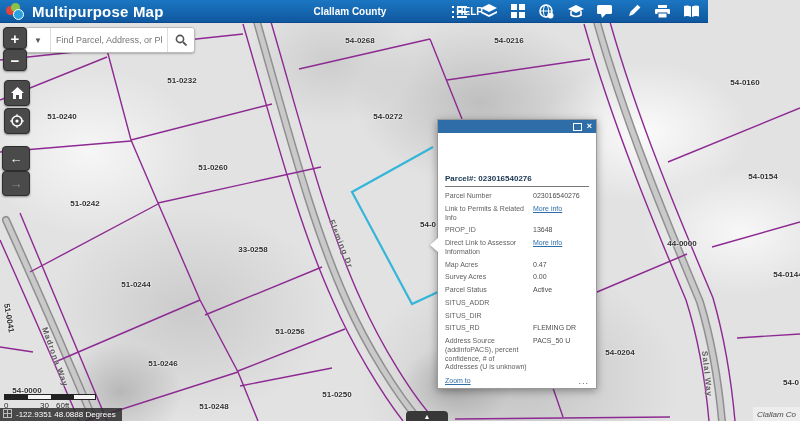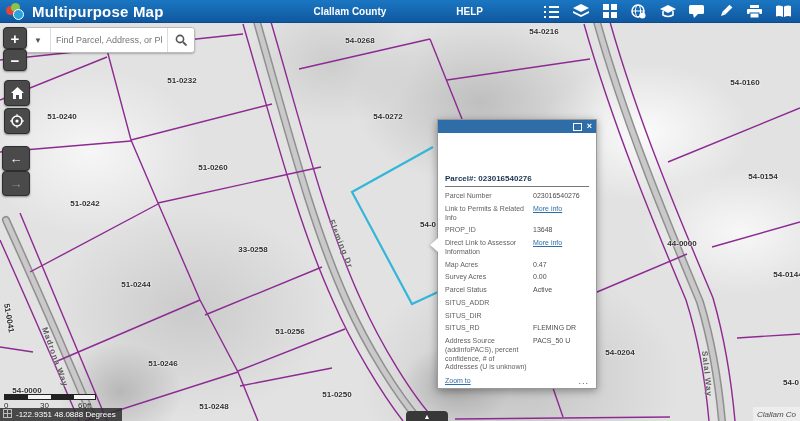--- a/index.html
+++ b/index.html
@@ -1,20 +1,20 @@
 <!DOCTYPE html>
 <html><head>
 <meta charset="utf-8">
 <style>
   html,body{margin:0;padding:0;}
   body{font-family:"Liberation Sans",sans-serif;background:#fff;}
   .app{position:relative;width:800px;height:421px;overflow:hidden;background:#e2e2e2;}
 
   
-  .hdr{position:absolute;top:0;left:0;width:800px;height:22px;
+  .hdr{position:absolute;top:0;left:0;width:708px;height:22px;
        background:linear-gradient(#1b76c2,#10589f);
        border-bottom:1px solid #0b4a8c;display:flex;align-items:center;z-index:50;}
   .logo{display:inline-block;width:18px;height:16px;margin-left:6px;position:relative;}
   .logo i{position:absolute;border-radius:50%;width:9px;height:9px;}
   .logo .c1{background:#e2453c;left:0;top:3px;}
   .logo .c2{background:#8bc34a;left:5px;top:0;}
   .logo .c3{background:#29a3dd;left:7px;top:6px;border:1px solid #fff;}
   .hdr h1{font-size:15px;color:#fff;margin:0 0 0 8px;font-weight:bold;letter-spacing:.2px;}
   .hdr nav{display:flex;gap:70px;margin-left:150px;}
   .hdr nav a{color:#fff;font-size:10px;font-weight:bold;text-decoration:none;cursor:pointer;}
@@ -60,21 +60,21 @@
   .home{left:4px;top:58px;width:24px;height:24px;}
   .loc{left:4px;top:86px;width:24px;height:24px;}
   .prev{left:2px;top:124px;width:26px;height:23px;font-size:13px;}
   .next{left:2px;top:149px;width:26px;height:23px;font-size:13px;color:#8a8a8a;}
 
   
   .scalebar{position:absolute;left:4px;top:372px;width:92px;}
   .scalebar .bar{height:4px;border:1px solid #222;
     background:repeating-linear-gradient(90deg,#222 0 23px,#f4f4f4 23px 46px);}
   .scalebar .lbls{display:flex;font-size:8px;color:#222;text-shadow:0 0 2px #fff;margin-top:1px;}
-  .scalebar .l0{width:36px;} .scalebar .l30{width:38px;}
+  .scalebar .l0{width:36px;} .scalebar .l30{width:16px;}
   .coords{position:absolute;left:0;top:386px;height:13px;background:rgba(45,45,45,.85);
     color:#fff;font-size:8px;display:flex;align-items:center;padding:0 6px 0 3px;gap:4px;}
   .attrib{position:absolute;right:0;bottom:0;height:14px;background:rgba(238,238,238,.9);
     color:#4a4a4a;font-size:8px;display:flex;align-items:center;padding:0 4px;font-style:italic;}
   .bottomtab{position:absolute;left:406px;top:389px;width:42px;height:10px;background:#383838;
     border-radius:4px 4px 0 0;color:#fff;font-size:7px;display:flex;align-items:center;justify-content:center;cursor:pointer;}
 
   
   .popup{position:absolute;left:437px;top:97px;width:158px;background:#fff;
     border:1px solid #999;box-shadow:0 2px 8px rgba(0,0,0,.35);z-index:40;}
@@ -229,21 +229,21 @@
         <path d="M455,397 L670,395"></path>
         <path d="M737,316 L800,312"></path>
       </g>
 
       <path d="M433,125 L352,170 L412,282 L438,270" stroke="#35b6d9" stroke-width="2.2" fill="none"></path>
     </svg>
 
     <div id="labels">
         <span class="maplabel" style="left: 65px; top: 26px; transform: translate(-50%, -50%);">51-0237</span>
         <span class="maplabel" style="left: 360px; top: 18px; transform: translate(-50%, -50%);">54-0268</span>
-        <span class="maplabel" style="left: 509px; top: 9px; transform: translate(-50%, -50%); margin-left: 35px;">54-0216</span>
+        <span class="maplabel" style="left: 509px; top: 18px; transform: translate(-50%, -50%);">54-0216</span>
         <span class="maplabel" style="left: 745px; top: 60px; transform: translate(-50%, -50%);">54-0160</span>
         <span class="maplabel" style="left: 182px; top: 58px; transform: translate(-50%, -50%);">51-0232</span>
         <span class="maplabel" style="left: 62px; top: 94px; transform: translate(-50%, -50%);">51-0240</span>
         <span class="maplabel" style="left: 388px; top: 94px; transform: translate(-50%, -50%);">54-0272</span>
         <span class="maplabel" style="left: 213px; top: 145px; transform: translate(-50%, -50%);">51-0260</span>
         <span class="maplabel" style="left: 763px; top: 154px; transform: translate(-50%, -50%);">54-0154</span>
         <span class="maplabel" style="left: 85px; top: 181px; transform: translate(-50%, -50%);">51-0242</span>
         <span class="maplabel" style="left: 428px; top: 202px; transform: translate(-50%, -50%);">54-0</span>
         <span class="maplabel" style="left: 253px; top: 227px; transform: translate(-50%, -50%);">33-0258</span>
         <span class="maplabel" style="left: 682px; top: 221px; transform: translate(-50%, -50%);">44-0000</span>

